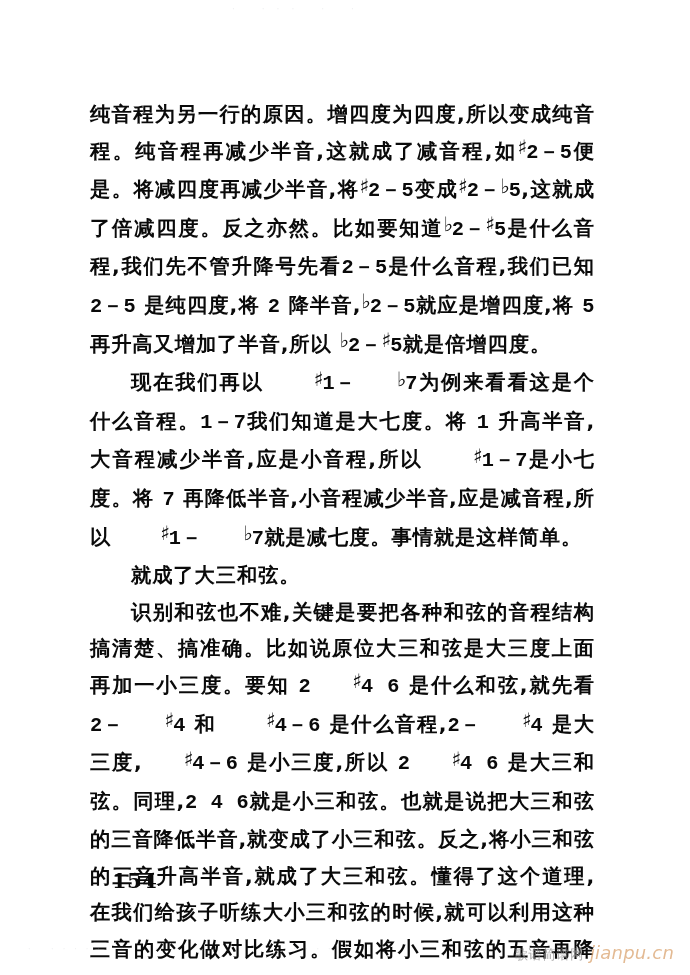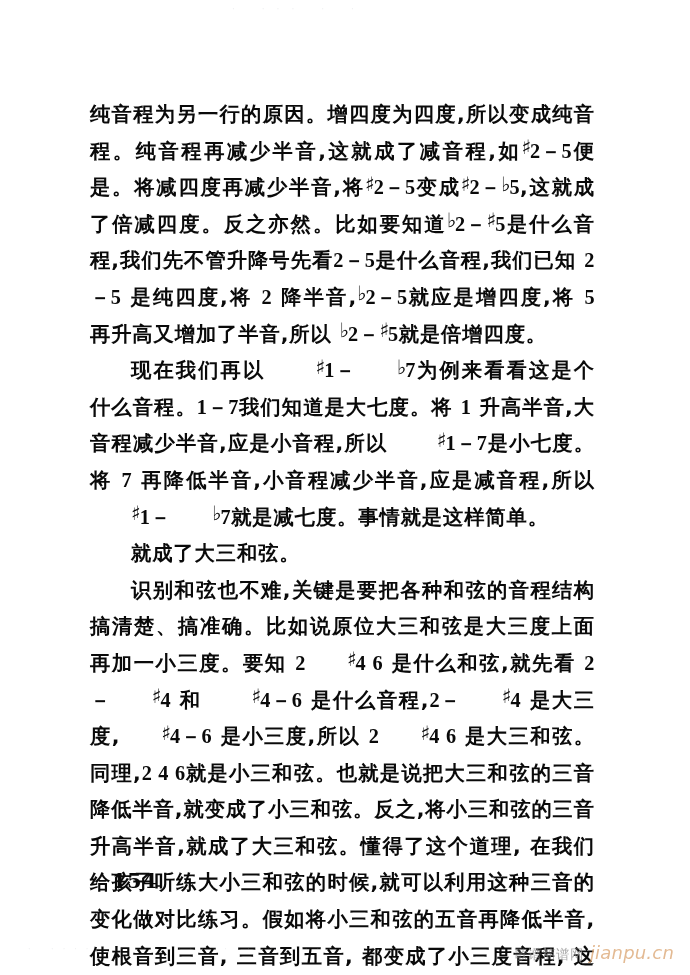--- a/index.html
+++ b/index.html
@@ -53,21 +53,21 @@
     letter-spacing: 0.9px;
     word-spacing: 0px;
     -webkit-font-smoothing: none;
   }
   .para.indent {
     text-indent: 41px;
   }
 
   
   .num {
-    font-family: Liberation Serif, serif;
+    font-family: Liberation Mono, monospace;
     font-weight: 700;
     letter-spacing: 0.5px;
   }
 
   
   .acc {
     display: inline-block;
     font-family: "DejaVu Sans", sans-serif;
     font-weight: 700;
     font-size: 20px;

